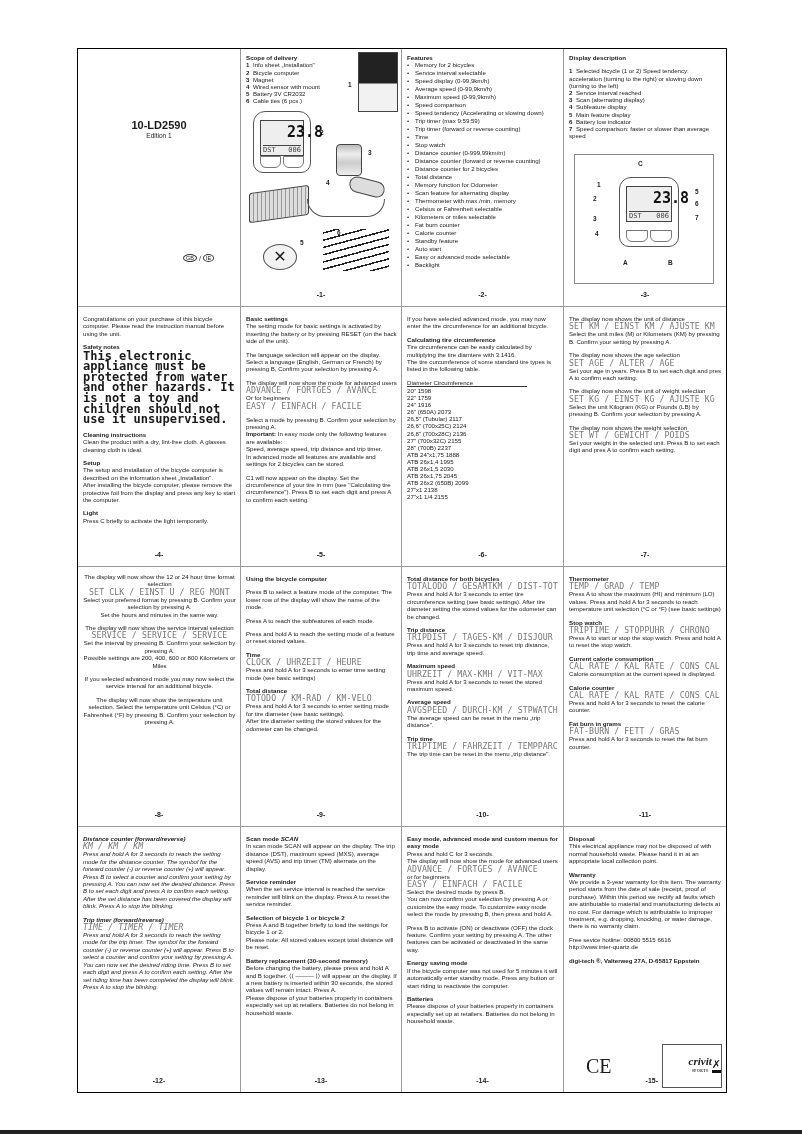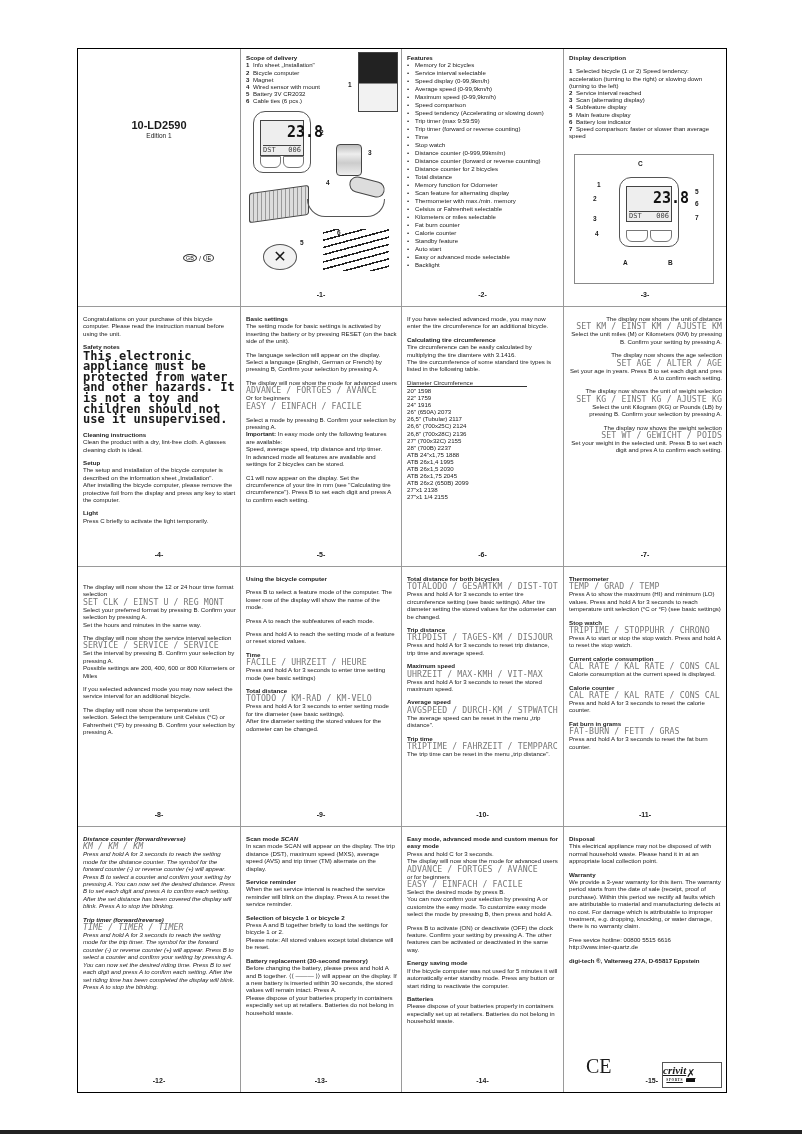--- a/index.html
+++ b/index.html
@@ -38,21 +38,21 @@
   .lcd .num { position: absolute; left: 10px; top: 2px; font-size: 15px; font-weight: bold; color: #111; margin-left: 16px; }
   .lcd .bot { position: absolute; left: 2px; right: 2px; bottom: 1px; font-size: 7px; color: #444; display: flex; justify-content: space-between; border-top: 1px solid #444; }
   .lcd .btns { position: absolute; left: 6px; right: 6px; bottom: 4px; height: 12px; display: flex; gap: 2px; }
   .lcd .btns span { flex: 1; border: 1px solid #777; border-radius: 0 0 6px 6px; }
   .callout { position: absolute; font-size: 6.5px; font-weight: bold; }
   .infosheet { position: absolute; left: 117px; top: 3px; width: 40px; height: 60px; border: 1px solid #444; }
   .infosheet .top { height: 30px; background: #222; }
   .infosheet .bot { height: 28px; background: #f2f2f2; border-top: 1px solid #888; }
   .black-bar { position: absolute; left: 0; right: 0; top: 1130px; height: 4px; background: #222; }
   .ce { position: absolute; left: 22px; bottom: 14px; font-size: 20px; font-family: "Liberation Serif", serif; }
-  .brandbox { position: absolute; right: 4px; bottom: 4px; width: 60px; height: 26px; border: 1px solid #555; display: flex; align-items: center; justify-content: flex-start; text-decoration: underline; }
+  .brandbox { position: absolute; right: 4px; bottom: 4px; width: 60px; height: 44px; border: 1px solid #555; display: flex; align-items: center; justify-content: flex-end; }
   .crivit { font-family: "Liberation Serif", serif; font-style: italic; font-weight: bold; font-size: 11px; line-height: 10px; text-align: center; }
   .crivit small { display: block; font-size: 3.5px; font-style: normal; letter-spacing: 0.5px; }
   .bin { font-size: 11px; text-align: center; line-height: 10px; }
   .bin i { display: block; width: 9px; height: 2.5px; background: #111; margin: 1px auto 0; }
 </style>
 </head>
 <body>
 
 <div class="sheet">
 
@@ -249,41 +249,41 @@
           <div>ATB 26x1,75 2045</div>
           <div>ATB 26x2 (650B) 2099</div>
           <div>27"x1 2138</div>
           <div>27"x1 1/4 2155</div>
         </div>
       </div>
       <div class="pn">-6-</div>
     </div>
 
     <div class="cell c4">
-      <div class="inner" style="top:8px;text-align:right;">
+      <div class="inner" style="top:8px;">
         <div>The display now shows the unit of distance</div>
         <div class="mono">SET KM /  EINST KM / AJUSTE KM</div>
         <p>Select the unit miles (M) or Kilometers (KM) by pressing B. Confirm your setting by pressing A.</p>
         <div>The display now shows the age selection</div>
         <div class="mono">SET AGE / ALTER / AGE</div>
         <p>Set your age in years. Press B to set each digit and pres A to confirm each setting.</p>
         <div>The display now shows the unit of weight selection</div>
         <div class="mono">SET KG /  EINST KG / AJUSTE KG</div>
         <p>Select the unit Kilogram (KG) or Pounds (LB) by pressing B. Confirm your selection by pressing A.</p>
         <div>The display now shows the weight selection</div>
         <div class="mono">SET WT / GEWICHT / POIDS</div>
         <p>Set your weight in the selected unit. Press B to set each digit and pres A to confirm each setting.</p>
       </div>
       <div class="pn">-7-</div>
     </div>
   </div>
 
   <div class="row rowline" style="top:517px;height:260px;">
     <div class="cell c1">
-      <div class="inner" style="top:16px;">
+      <div class="inner" style="top:6px;text-align:center;">
         <div>The display will now show the 12 or 24 hour time format selection</div>
         <div class="mono">SET CLK / EINST U / REG MONT</div>
         <div>Select your preferred format by pressing B. Confirm your selection by pressing A.</div>
         <p>Set the hours and minutes in the same way.</p>
         <div>The display will now show the service interval selection</div>
         <div class="mono">SERVICE / SERVICE / SERVICE</div>
         <div>Set the interval by pressing B. Confirm your selection by pressing A.</div>
         <p>Possible settings are 200, 400, 600 or 800 Kilometers or Miles</p>
         <p>If you selected advanced mode you may now select the service interval for an additional bicycle.</p>
         <p>The display will now show the temperature unit selection. Select the temperature unit Celsius (°C) or Fahrenheit (°F) by pressing B. Confirm your selection by pressing A.</p>
@@ -292,21 +292,21 @@
     </div>
 
     <div class="cell c2">
       <div class="inner" style="top:8px;">
         <h4>Using the bicycle computer</h4>
         <div class="gap"></div>
         <p>Press B to select a feature mode of the computer. The lower row of the display will show the name of the mode.</p>
         <p>Press A to reach the subfeatures of each mode.</p>
         <p>Press and hold A to reach the setting mode of a feature or reset stored values.</p>
         <h4>Time</h4>
-        <div class="mono">FACILE / UHRZEIT / HEURE</div>
+        <div class="mono">CLOCK / UHRZEIT / HEURE</div>
         <p>Press and hold A for 3 seconds to enter time setting mode (see basic settings)</p>
         <h4>Total distance</h4>
         <div class="mono">TOTODO / KM-RAD / KM-VELO</div>
         <div>Press and hold A for 3 seconds to enter setting mode for tire diameter (see basic settings).</div>
         <p>After tire diameter setting the stored values for the odometer can be changed.</p>
       </div>
       <div class="pn">-9-</div>
     </div>
 
     <div class="cell c3">

